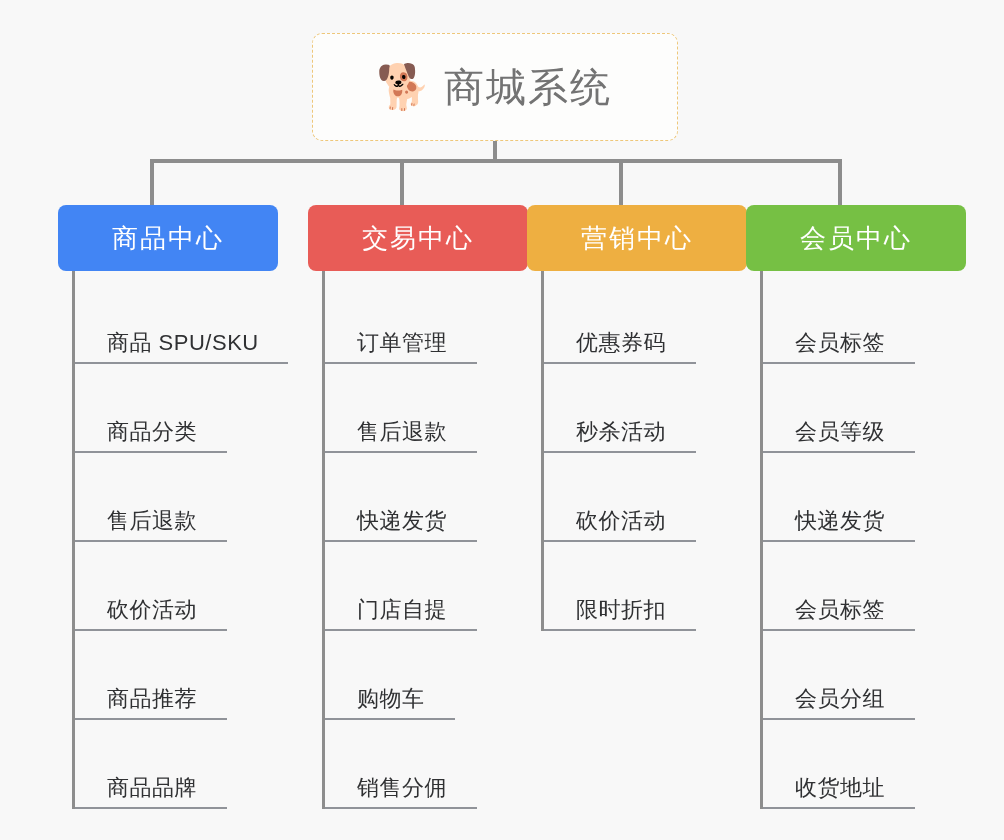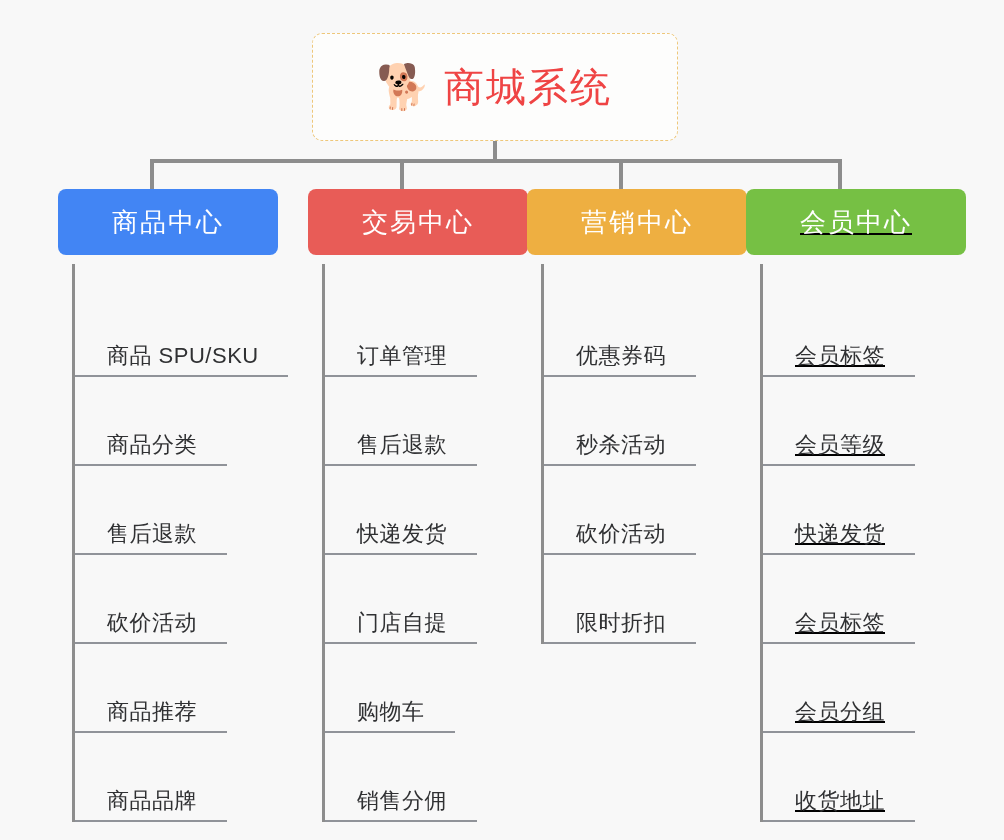--- a/index.html
+++ b/index.html
@@ -69,21 +69,21 @@
     top: 159px;
     width: 692px;
     height: 4px;
   }
   .conn-drop { width: 4px; height: 46px; top: 161px; }
 
   
   .columns {
     position: absolute;
     left: 0;
-    top: 189px;
+    top: 205px;
     width: 1004px;
     height: 635px;
   }
 
   .column {
     position: absolute;
     top: 0;
     width: 220px;
   }
 
@@ -95,25 +95,25 @@
     justify-content: center;
     color: #ffffff;
     font-size: 26px;
     letter-spacing: 2px;
     white-space: nowrap;
   }
 
   
   .leaf-list {
     position: relative;
-    margin-top: 9px;
+    margin-top: 0;
     padding-left: 0;
     border-left: 3px solid #8d8d8d;
     margin-left: 14px;
-    padding-top: 24px;
+    padding-top: 4px;
   }
 
   .leaf {
     position: relative;
     height: 89px;
     display: flex;
     align-items: flex-end;
     padding-left: 32px;
   }
 
@@ -133,21 +133,21 @@
     background: #909399;
   }
 </style>
 </head>
 <body>
 
 <div id="canvas">
 
   <div class="root-node" style="border-color: rgb(238, 199, 122);">
     <span class="root-emoji">🐕</span>
-    <span class="root-title" style="color: #ef4444;">商城系统</span>
+    <span class="root-title" style="color: #737373;">商城系统</span>
   </div>
 
   <div class="conn conn-v-root" style="background: rgb(141, 141, 141);"></div>
   <div class="conn conn-bus" style="background: rgb(141, 141, 141);"></div>
   <div class="conn conn-drop" style="left: 150px; background: rgb(141, 141, 141);"></div>
   <div class="conn conn-drop" style="left: 400px; background: rgb(141, 141, 141);"></div>
   <div class="conn conn-drop" style="left: 619px; background: rgb(141, 141, 141);"></div>
   <div class="conn conn-drop" style="left: 838px; background: rgb(141, 141, 141);"></div>
 
   <div class="columns">
@@ -233,21 +233,21 @@
           <span class="leaf-label">砍价活动</span>
           <span class="leaf-underline" style="width:152px;"></span>
         </div>
         <div class="leaf">
           <span class="leaf-label">限时折扣</span>
           <span class="leaf-underline" style="width:152px;"></span>
         </div>
       </div>
     </div>
 
-    <div class="column" style="left:746px;text-decoration:underline;">
+    <div class="column" style="left:746px;">
       <div class="cat-header" style="background: rgb(118, 192, 68);">
         <span>会员中心</span>
       </div>
       <div class="leaf-list">
         <div class="leaf">
           <span class="leaf-label">会员标签</span>
           <span class="leaf-underline" style="width:152px;"></span>
         </div>
         <div class="leaf">
           <span class="leaf-label">会员等级</span>

